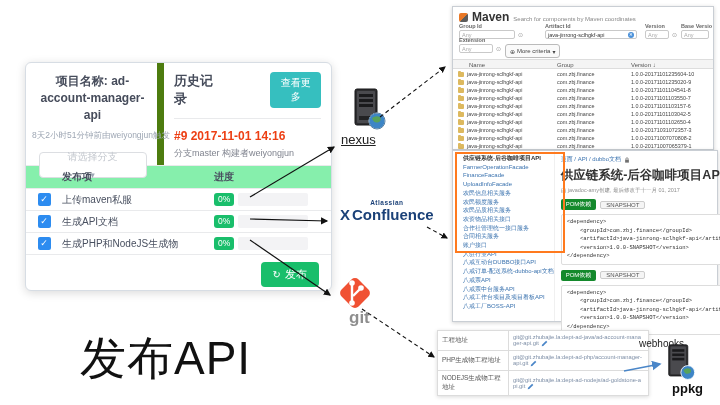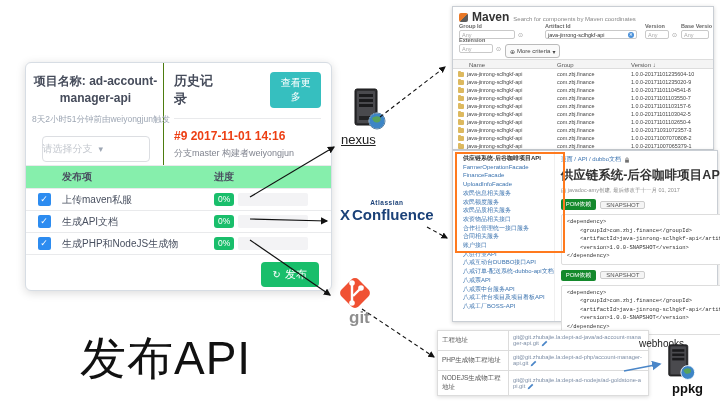--- a/index.html
+++ b/index.html
@@ -5,25 +5,25 @@
   html,body{margin:0;padding:0;background:#fff;}
   body{font-family:"Liberation Sans","DejaVu Sans",sans-serif;-webkit-font-smoothing:antialiased;}
   #canvas{position:relative;width:720px;height:405px;background:#fff;overflow:hidden;}
   .abs{position:absolute;}
   #wires{position:absolute;left:0;top:0;width:720px;height:405px;pointer-events:none;z-index:6;}
 
   
   .panel{left:25px;top:62px;width:305px;height:227px;background:#fff;border:1px solid #d7dde4;
          border-radius:6px;box-shadow:0 2px 10px rgba(0,0,0,.15);z-index:3;font-size:10px;color:#495060;}
   .p-top{display:flex;height:102px;border-bottom:1px solid #e9eaec;}
-  .p-proj{width:138px;border-right:1px solid #4d7c0f;padding:10px 4px 0 6px;box-sizing:border-box;text-align:center;}
+  .p-proj{width:138px;border-right:7px solid #4d7c0f;padding:10px 4px 0 6px;box-sizing:border-box;text-align:center;}
   .p-title{font-size:12px;font-weight:bold;color:#464c5b;line-height:1.4;}
   .p-trigger{font-size:8.5px;color:#9ea7b4;margin-top:7px;white-space:nowrap;}
   .p-select{margin:10px auto 0;width:106px;height:24px;border:1px solid #dcdee2;border-radius:4px;
-            display:flex;align-items:center;justify-content:flex-start;gap:6px;color:#c3c7ce;font-size:10px;cursor:pointer;background:#fff;}
+            display:flex;align-items:center;justify-content:center;gap:6px;color:#c3c7ce;font-size:10px;cursor:pointer;background:#fff;flex-direction:column;}
   .p-select .caret{color:#9ea7b4;font-size:9px;}
   .p-hist{flex:1;padding:0 10px;box-sizing:border-box;}
   .ph-head{display:flex;align-items:center;justify-content:center;gap:9px;padding:9px 0 10px;border-bottom:1px solid #e9eaec;}
   .ph-title{font-size:13px;font-weight:bold;color:#464c5b;}
   .btn-teal{background:#36bfbf;color:#fff;border:none;border-radius:4px;font-size:10px;padding:4px 9px;cursor:pointer;font-family:Liberation Sans, sans-serif;margin-left:45px;}
   .ph-build{text-align:left;margin-top:10px;}
   .ph-id{color:#ed3f14;font-weight:bold;font-size:12px;cursor:pointer;}
   .ph-meta{color:#80848f;font-size:9px;margin-top:4px;}
   .p-thead{display:flex;align-items:center;height:22px;background:#86efac;border-bottom:1px solid #e9eaec;font-weight:bold;color:#495060;}
   .col-check{width:36px;display:flex;justify-content:center;}

